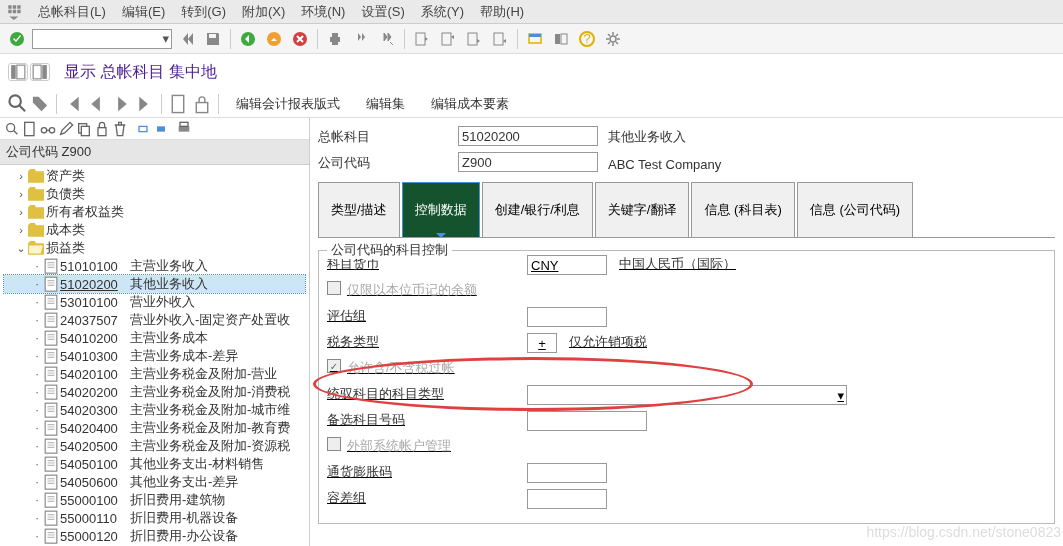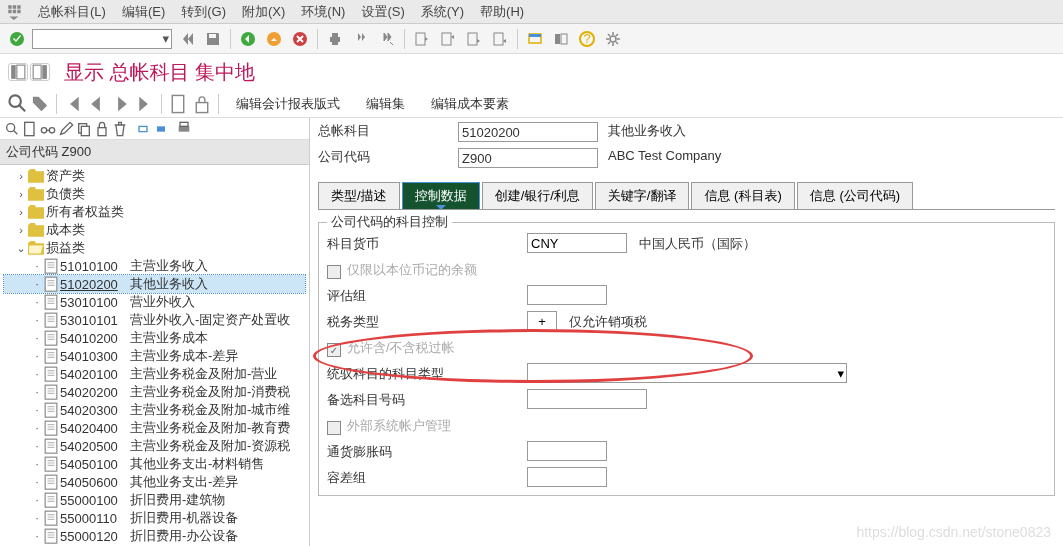--- a/index.html
+++ b/index.html
@@ -15,21 +15,21 @@
 .tb-btn { width: 22px; height: 22px; display: flex; align-items: center; justify-content: center; border-radius:3px; }
 .tb-btn svg { width:16px; height:16px; }
 .combo { width: 140px; height: 20px; border: 1px solid #999; background: white; display:flex; align-items:center; justify-content:flex-end; padding:0 2px;}
 .combo .arrow { color:#555; }
 .sep { width: 1px; height: 20px; background: #ccc; margin: 0 2px; }
 
 
 .title-area { padding: 4px 8px; display: flex; align-items: center; gap:8px; background:#fff; }
 .title-small-icons { display:flex; gap:2px; }
 .title-small-icons .tb-btn { border:1px solid #ccc; width:20px; height:18px;}
-.page-title { font-size: 20px; color: #be185d; margin-left: 6px; }
+.page-title { font-size: 16px; color: #4c1d95; margin-left: 6px; }
 
 
 .toolbar2 { height: 28px; display: flex; align-items: center; padding: 2px 8px; gap:4px; background:#fff; border-bottom:1px solid #ddd;}
 .toolbar2 .link { padding: 2px 10px; color: #333; border:1px solid transparent; }
 .tb-group { display:flex; gap:2px; border: none; }
 .tb-small { width:20px; height:20px; display:flex; align-items:center; justify-content:center; }
 
 
 .main { display: flex; height: calc(546px - 24px - 30px - 36px - 28px); }
 .sidebar { width: 310px; background: #fff; border-right:1px solid #ccc; overflow:hidden; }
@@ -40,48 +40,48 @@
 .tree { overflow-y:auto; height: calc(100% - 22px - 24px); padding:2px 4px;}
 .tree-node { display: flex; align-items:center; height: 18px; color:#333; white-space:nowrap; cursor:pointer;}
 .tree-node .exp { width:10px; text-align:center; color:#555; font-size:11px;}
 .tree-node .folder-icon { width:16px; height:14px; margin:0 2px; display:flex; align-items:center;}
 .tree-node .doc-icon { width:14px; height:14px; margin:0 2px; display:flex; align-items:center;}
 .indent1 { padding-left: 12px; }
 .indent2 { padding-left: 28px; }
 .selected-node { background:#cde6f7; outline:1px dotted #4a90d9;}
 
 .content { flex:1; background: #fff; padding: 4px 8px; overflow:hidden;}
-.field-row { display: flex; align-items:flex-start; height: 24px; margin-bottom:2px;}
+.field-row { display: flex; align-items:flex-end; height: 24px; margin-bottom:2px;}
 .field-label { width: 140px; color:#333; }
 .field-input { height:20px; border:1px solid #999; background:#fff; padding:0 3px; color:#333; }
 .field-text { margin-left: 10px; color:#333; }
 
 
 .tabs { display:flex; border-bottom:1px solid #999; margin-top:10px;}
-.tab { padding:4px 12px; border:1px solid #999; border-bottom:none; background:#f0f0f0; margin-right:2px; cursor:pointer;}
+.tab { padding:18px 12px; border:1px solid #999; border-bottom:none; background:#f0f0f0; margin-right:2px; cursor:pointer;}
 .tab.active { background:#14532d; color:white; border-color:#4a90d9;}
 .tab.active-indicator { position:relative; }
 .tab.active-indicator::after { content:''; position:absolute; bottom:-6px; left:50%; transform:translateX(-50%); border:5px solid transparent; border-top-color:#4a90d9;}
 
 .groupbox { border:1px solid #bbb; margin-top:12px; padding: 4px 8px 8px; position:relative;}
 .groupbox-title { position:absolute; top:-10px; left:8px; background:#fff; padding:0 4px; color:#333;}
-.form-row { display:flex; align-items:flex-end; height:26px; }
+.form-row { display:flex; align-items:flex-start; height:26px;text-decoration:underline; }
 .form-row .lbl { width:200px; color:#333;}
 .form-row .lbl.disabled { color:#aaa;}
 .form-row .val { width:80px; height:20px; border:1px solid #999; background:#fff; padding:0 3px; text-align:left;}
 .form-row .val.wide { width:200px; }
 .form-row .txt { margin-left: 12px; color:#333;}
 .form-row .select-wide { width:320px; height:20px; border:1px solid #999; background:#fff; display:flex; align-items:center; justify-content:flex-end; padding:0 2px;}
 .cb { width:14px; height:14px; border:1px solid #888; margin-right:6px; display:inline-flex; align-items:center; justify-content:center; font-size:10px; color:#666;}
 .cb.disabled { background:#eee; }
 
 
 .highlight-oval { position:absolute; border:3px solid #e04040; border-radius:50%/50%; pointer-events:none; }
 
-.watermark { position:absolute; bottom:6px; right:12px; color:#ddd; font-size:14px; }
+.watermark { position:absolute; bottom:6px; right:2px; color:#ddd; font-size:14px; }
 
 
 .green { fill:#3fa83f; }
 .orange { fill:#f0a030; }
 .red { fill:#d04040; }
 .grey { fill:#888; }
 .yellow { fill:#e0c040; }
 
 </style>
 </head>
@@ -429,21 +429,21 @@
             <span>营业外收入</span>
           </div>
           <div class="tree-node indent2">
             <span class="exp">·</span>
             <span class="doc-icon">
               <svg viewBox="0 0 12 14">
                 <rect x="1" y="1" width="10" height="12" fill="#fff" stroke="#888"></rect>
                 <path d="M3 4h6M3 6h6M3 8h6" stroke="#bbb"></path>
               </svg>
             </span>
-            <span style="min-width:70px;display:inline-block;">53010101</span> 
+            <span style="min-width:70px;display:inline-block;">24037507</span> 
             <span>营业外收入-固定资产处置收</span>
           </div>
           <div class="tree-node indent2">
             <span class="exp">·</span>
             <span class="doc-icon">
               <svg viewBox="0 0 12 14">
                 <rect x="1" y="1" width="10" height="12" fill="#fff" stroke="#888"></rect>
                 <path d="M3 4h6M3 6h6M3 8h6" stroke="#bbb"></path>
               </svg>
             </span>
@@ -594,21 +594,21 @@
       <div class="tab">关键字/翻译</div>
       <div class="tab">信息 (科目表)</div>
       <div class="tab">信息 (公司代码)</div>
     </div>
 
     <div class="groupbox">
       <span class="groupbox-title">公司代码的科目控制</span>
 
       <div class="form-row">
         <span class="lbl">科目货币</span>
-        <input class="val" style="width: 100px; margin-top: 7px;" value="CNY">
+        <input class="val" style="width: 80px;" value="CNY">
         <span class="txt">中国人民币（国际）</span>
       </div>
       <div class="form-row">
         <span class="cb disabled"></span>
         <span class="lbl disabled">仅限以本位币记的余额</span>
       </div>
       <div class="form-row">
         <span class="lbl">评估组</span>
         <input class="val" style="">
       </div>

